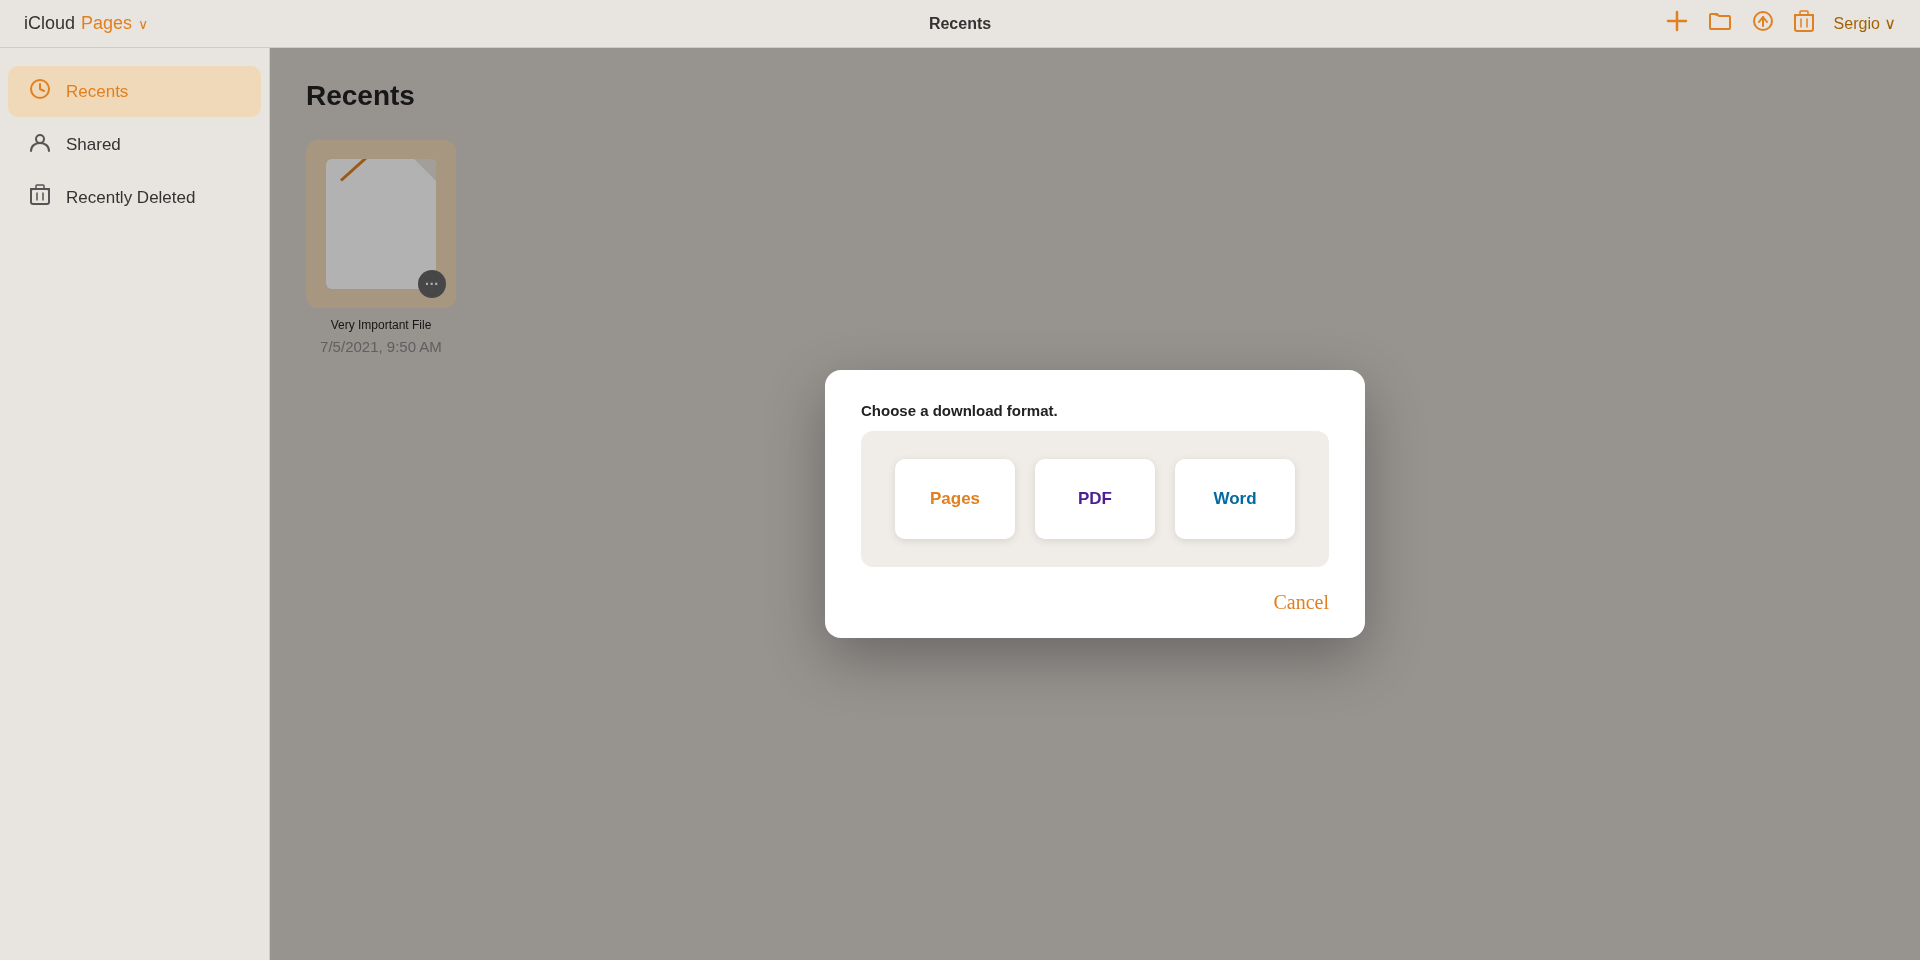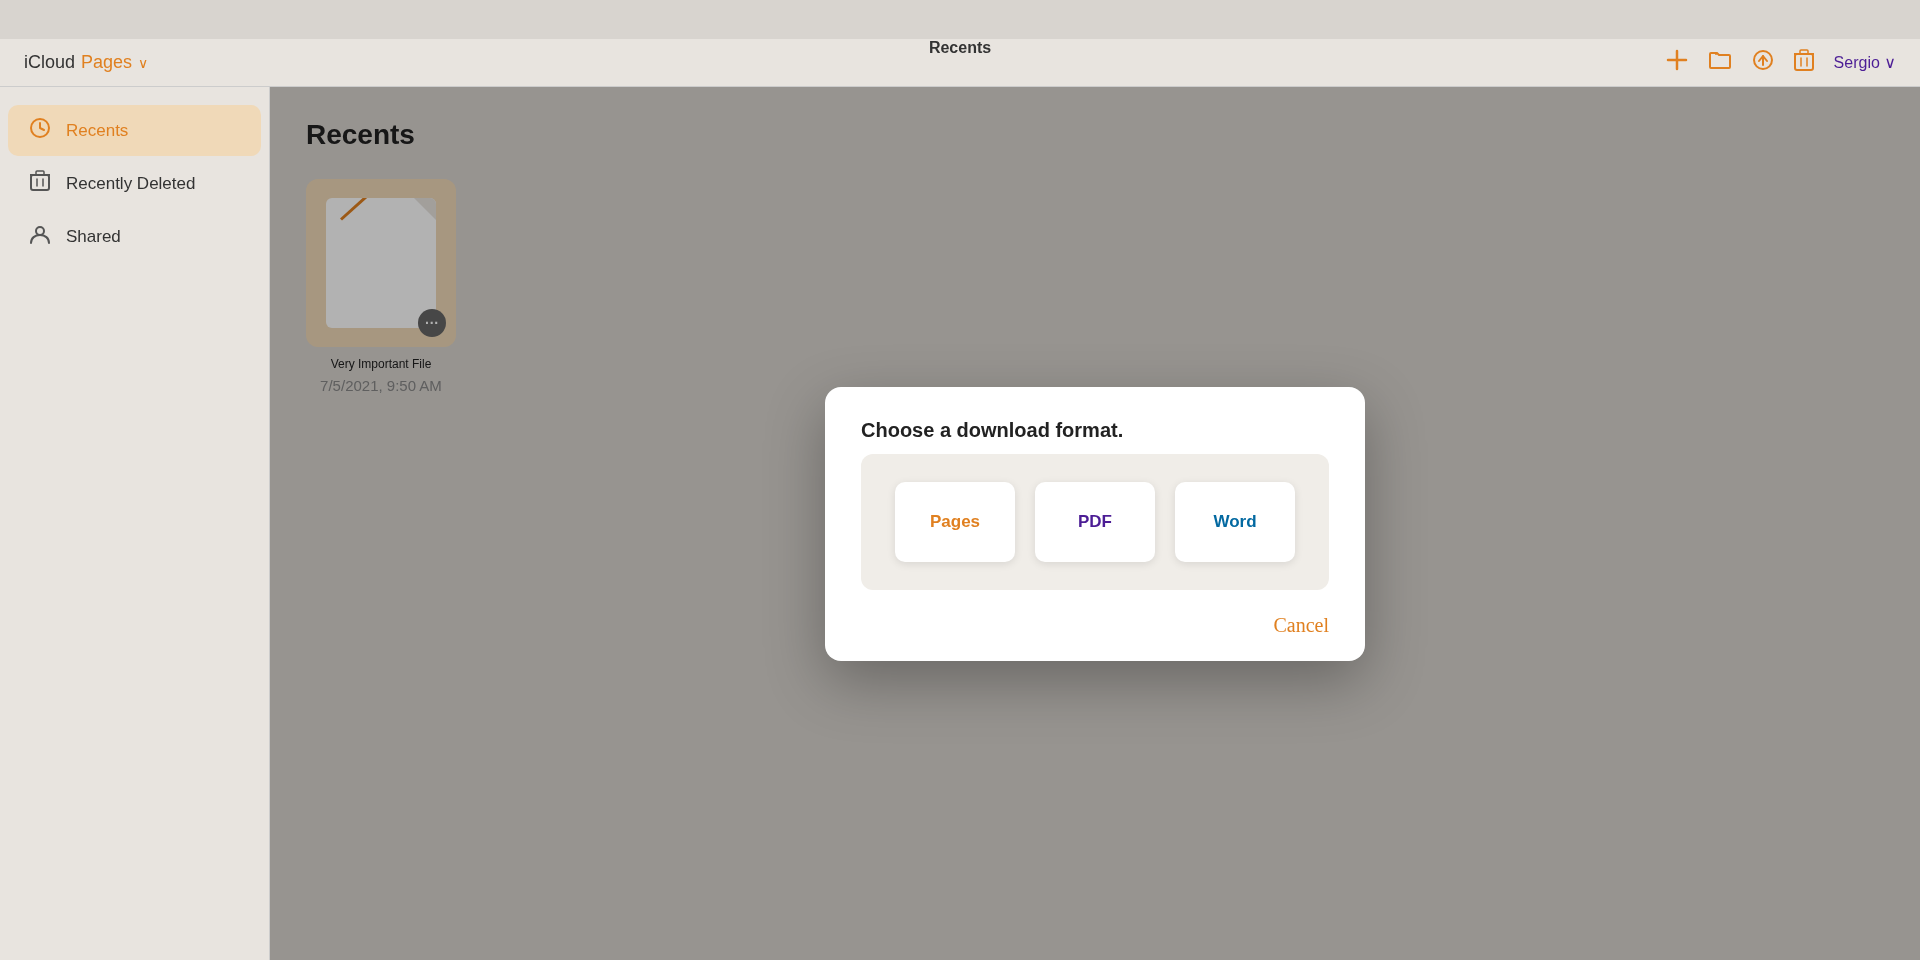--- a/index.html
+++ b/index.html
@@ -11,25 +11,25 @@
       overflow: hidden;
       display: flex;
       flex-direction: column;
     }
 
     
     .topbar {
       height: 48px;
       background: #e8e4df;
       display: flex;
+      align-items: center;
       justify-content: space-between;
       padding: 0 24px;
       border-bottom: 1px solid #ccc;
       flex-shrink: 0;
-      margin-top: 39px;
     }
     .topbar-left {
       display: flex;
       align-items: center;
       gap: 6px;
       font-size: 18px;
       font-weight: 500;
     }
     .topbar-left .icloud {
       color: #333;
@@ -53,21 +53,21 @@
       display: flex;
       align-items: center;
       gap: 20px;
     }
     .topbar-icon {
       color: #e08020;
       font-size: 20px;
       cursor: pointer;
     }
     .topbar-user {
-      color: #4c1d95;
+      color: #a16207;
       font-size: 16px;
       cursor: pointer;
     }
 
     
     .main {
       display: flex;
       flex: 1;
       overflow: hidden;
     }
@@ -210,21 +210,21 @@
       z-index: 100;
     }
     .modal {
       background: white;
       border-radius: 16px;
       padding: 32px 36px 24px;
       width: 540px;
       box-shadow: 0 20px 60px rgba(0,0,0,0.3);
     }
     .modal-title {
-      font-size: 20px;
+      font-size: 15px;
       font-weight: 600;
       color: #222;
       margin-bottom: 12px;
     }
     .modal-formats {
       background: #f0ede8;
       border-radius: 12px;
       padding: 28px 20px;
       display: flex;
       gap: 20px;
@@ -314,38 +314,38 @@
       <span class="icon">
         <svg width="22" height="22" viewBox="0 0 22 22" fill="none">
             <circle cx="11" cy="11" r="9" stroke="#e08020" stroke-width="2"></circle>
             <polyline points="11,6 11,11 15,13" stroke="#e08020" stroke-width="2" stroke-linecap="round" stroke-linejoin="round" fill="none"></polyline>
           </svg>
       </span>
       <span>Recents</span>
     </div>
     <div class="sidebar-item">
       <span class="icon">
+        <svg width="22" height="22" viewBox="0 0 22 22" fill="none">
+            <circle cx="11" cy="8" r="4" stroke="#555" stroke-width="2" fill="none"></circle>
+            <path d="M2 20c0-5 4-8 9-8s9 3 9 8" stroke="#555" stroke-width="2" stroke-linecap="round" fill="none"></path>
+          </svg>
+      </span>
+      <span>Shared</span>
+    </div>
+    <div class="sidebar-item">
+      <span class="icon">
         <svg width="20" height="22" viewBox="0 0 20 22" fill="none">
             <rect x="1" y="5" width="18" height="15" rx="2" stroke="#555" stroke-width="2" fill="none"></rect>
             <line x1="7" y1="9" x2="7" y2="16" stroke="#555" stroke-width="1.5" stroke-linecap="round"></line>
             <line x1="13" y1="9" x2="13" y2="16" stroke="#555" stroke-width="1.5" stroke-linecap="round"></line>
             <line x1="0" y1="5" x2="20" y2="5" stroke="#555" stroke-width="2"></line>
             <rect x="6" y="1" width="8" height="4" rx="1" stroke="#555" stroke-width="1.5" fill="none"></rect>
           </svg>
       </span>
       <span>Recently Deleted</span>
-    </div>
-    <div class="sidebar-item">
-      <span class="icon">
-        <svg width="22" height="22" viewBox="0 0 22 22" fill="none">
-            <circle cx="11" cy="8" r="4" stroke="#555" stroke-width="2" fill="none"></circle>
-            <path d="M2 20c0-5 4-8 9-8s9 3 9 8" stroke="#555" stroke-width="2" stroke-linecap="round" fill="none"></path>
-          </svg>
-      </span>
-      <span>Shared</span>
     </div>
   </div>
 
   <div class="content">
     <div class="content-title">Recents</div>
 
     <div class="file-grid">
       <div class="file-card">
         <div class="file-thumbnail">
           <div class="file-thumbnail-inner">

